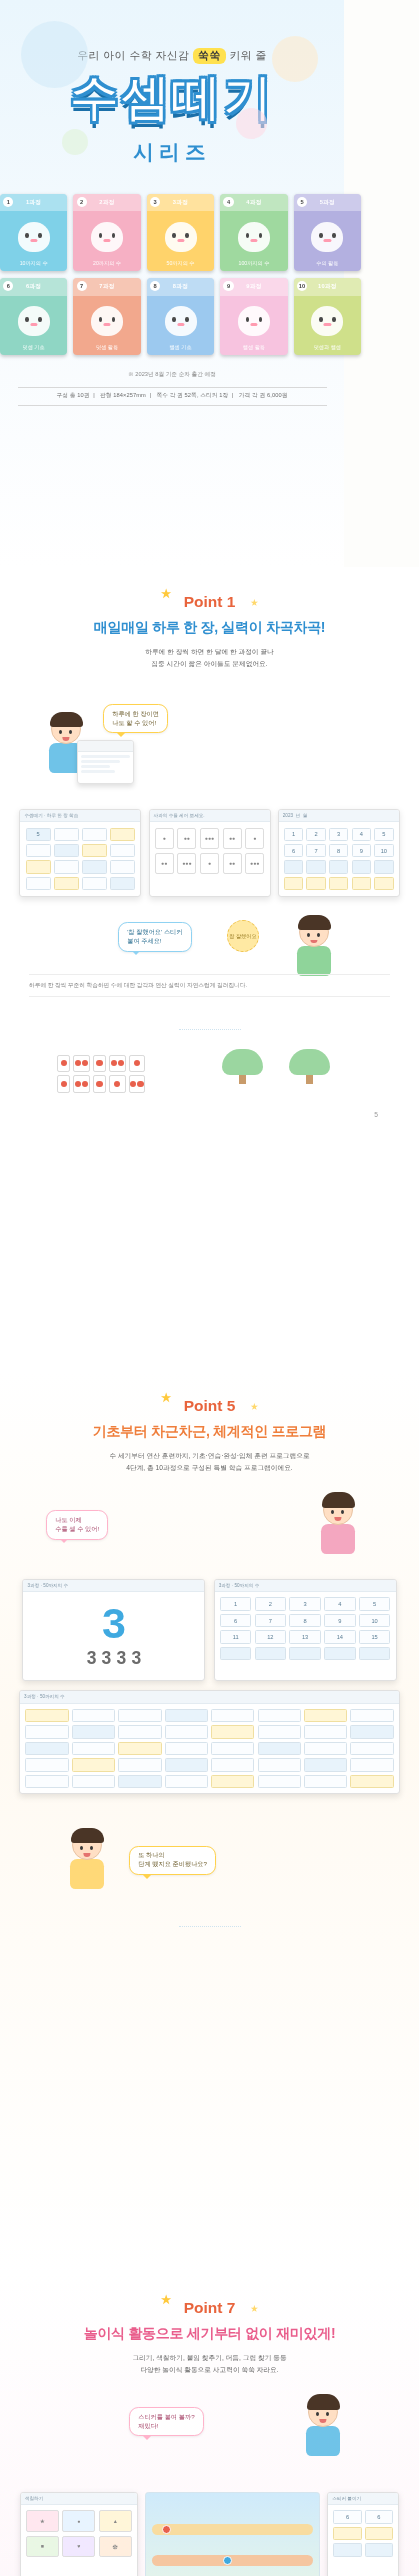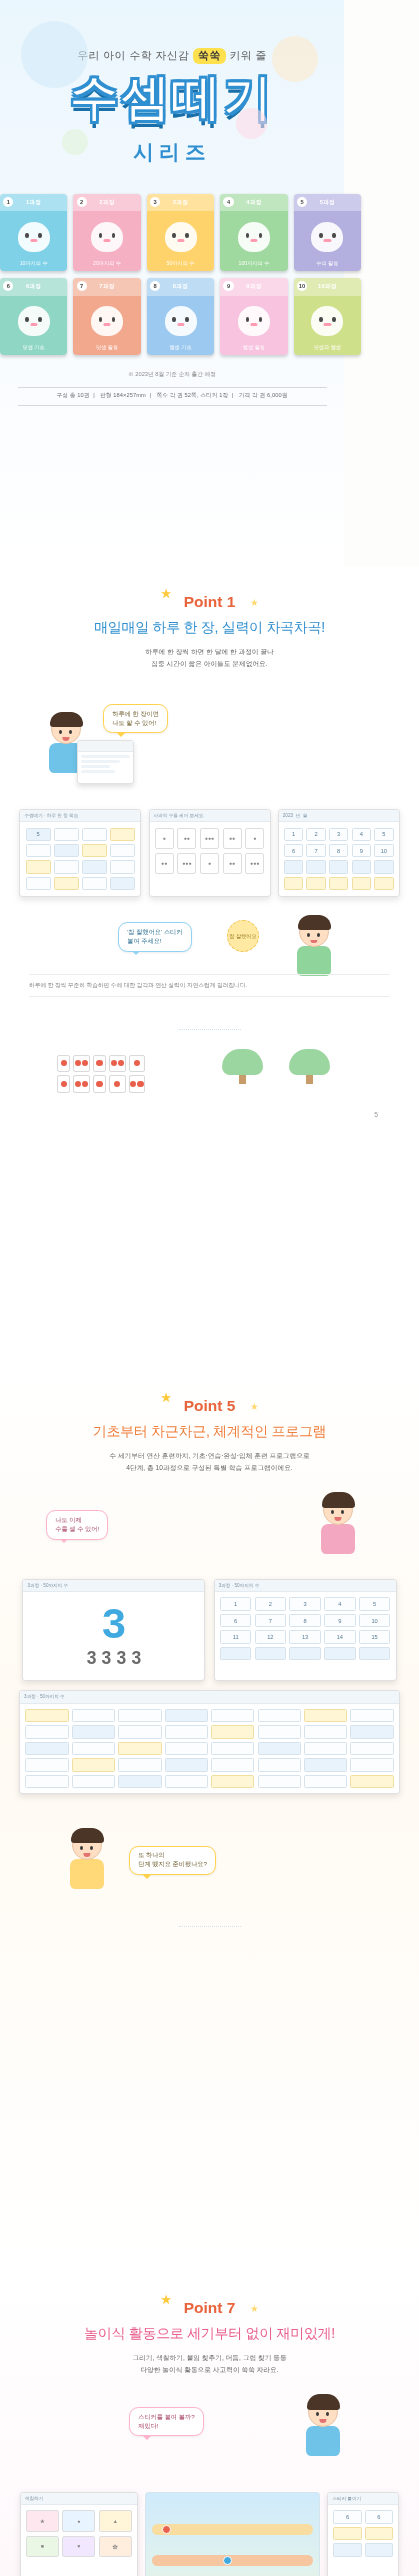--- a/index.html
+++ b/index.html
@@ -145,21 +145,21 @@
     color:#e8643c;
     padding: 2.1px 17.5px;
   }
   .point-badge .star {
     position:absolute; top:-4.1px; left:-5.2px; color:#ffc93c; font-size:10.3px;
   }
   .point-badge .star2 { left:auto; right:-5.2px; top:7.2px; color:#ffd86b; font-size:7.2px; }
   .point-title {
     margin-top: 6.2px;
     font-size: 14px;
-    font-weight: normal;
+    font-weight: bold;
     color: #2f8fd0;
     letter-spacing: -0.3px;
   }
   .point-title.orange { color:#ef7e3b; }
   .point-title.pink  { color:#e95d8c; }
   .point-desc {
     margin: 8.2px auto 0;
     width: 289px;
     font-size: 6.7px;
     line-height: 1.9;

